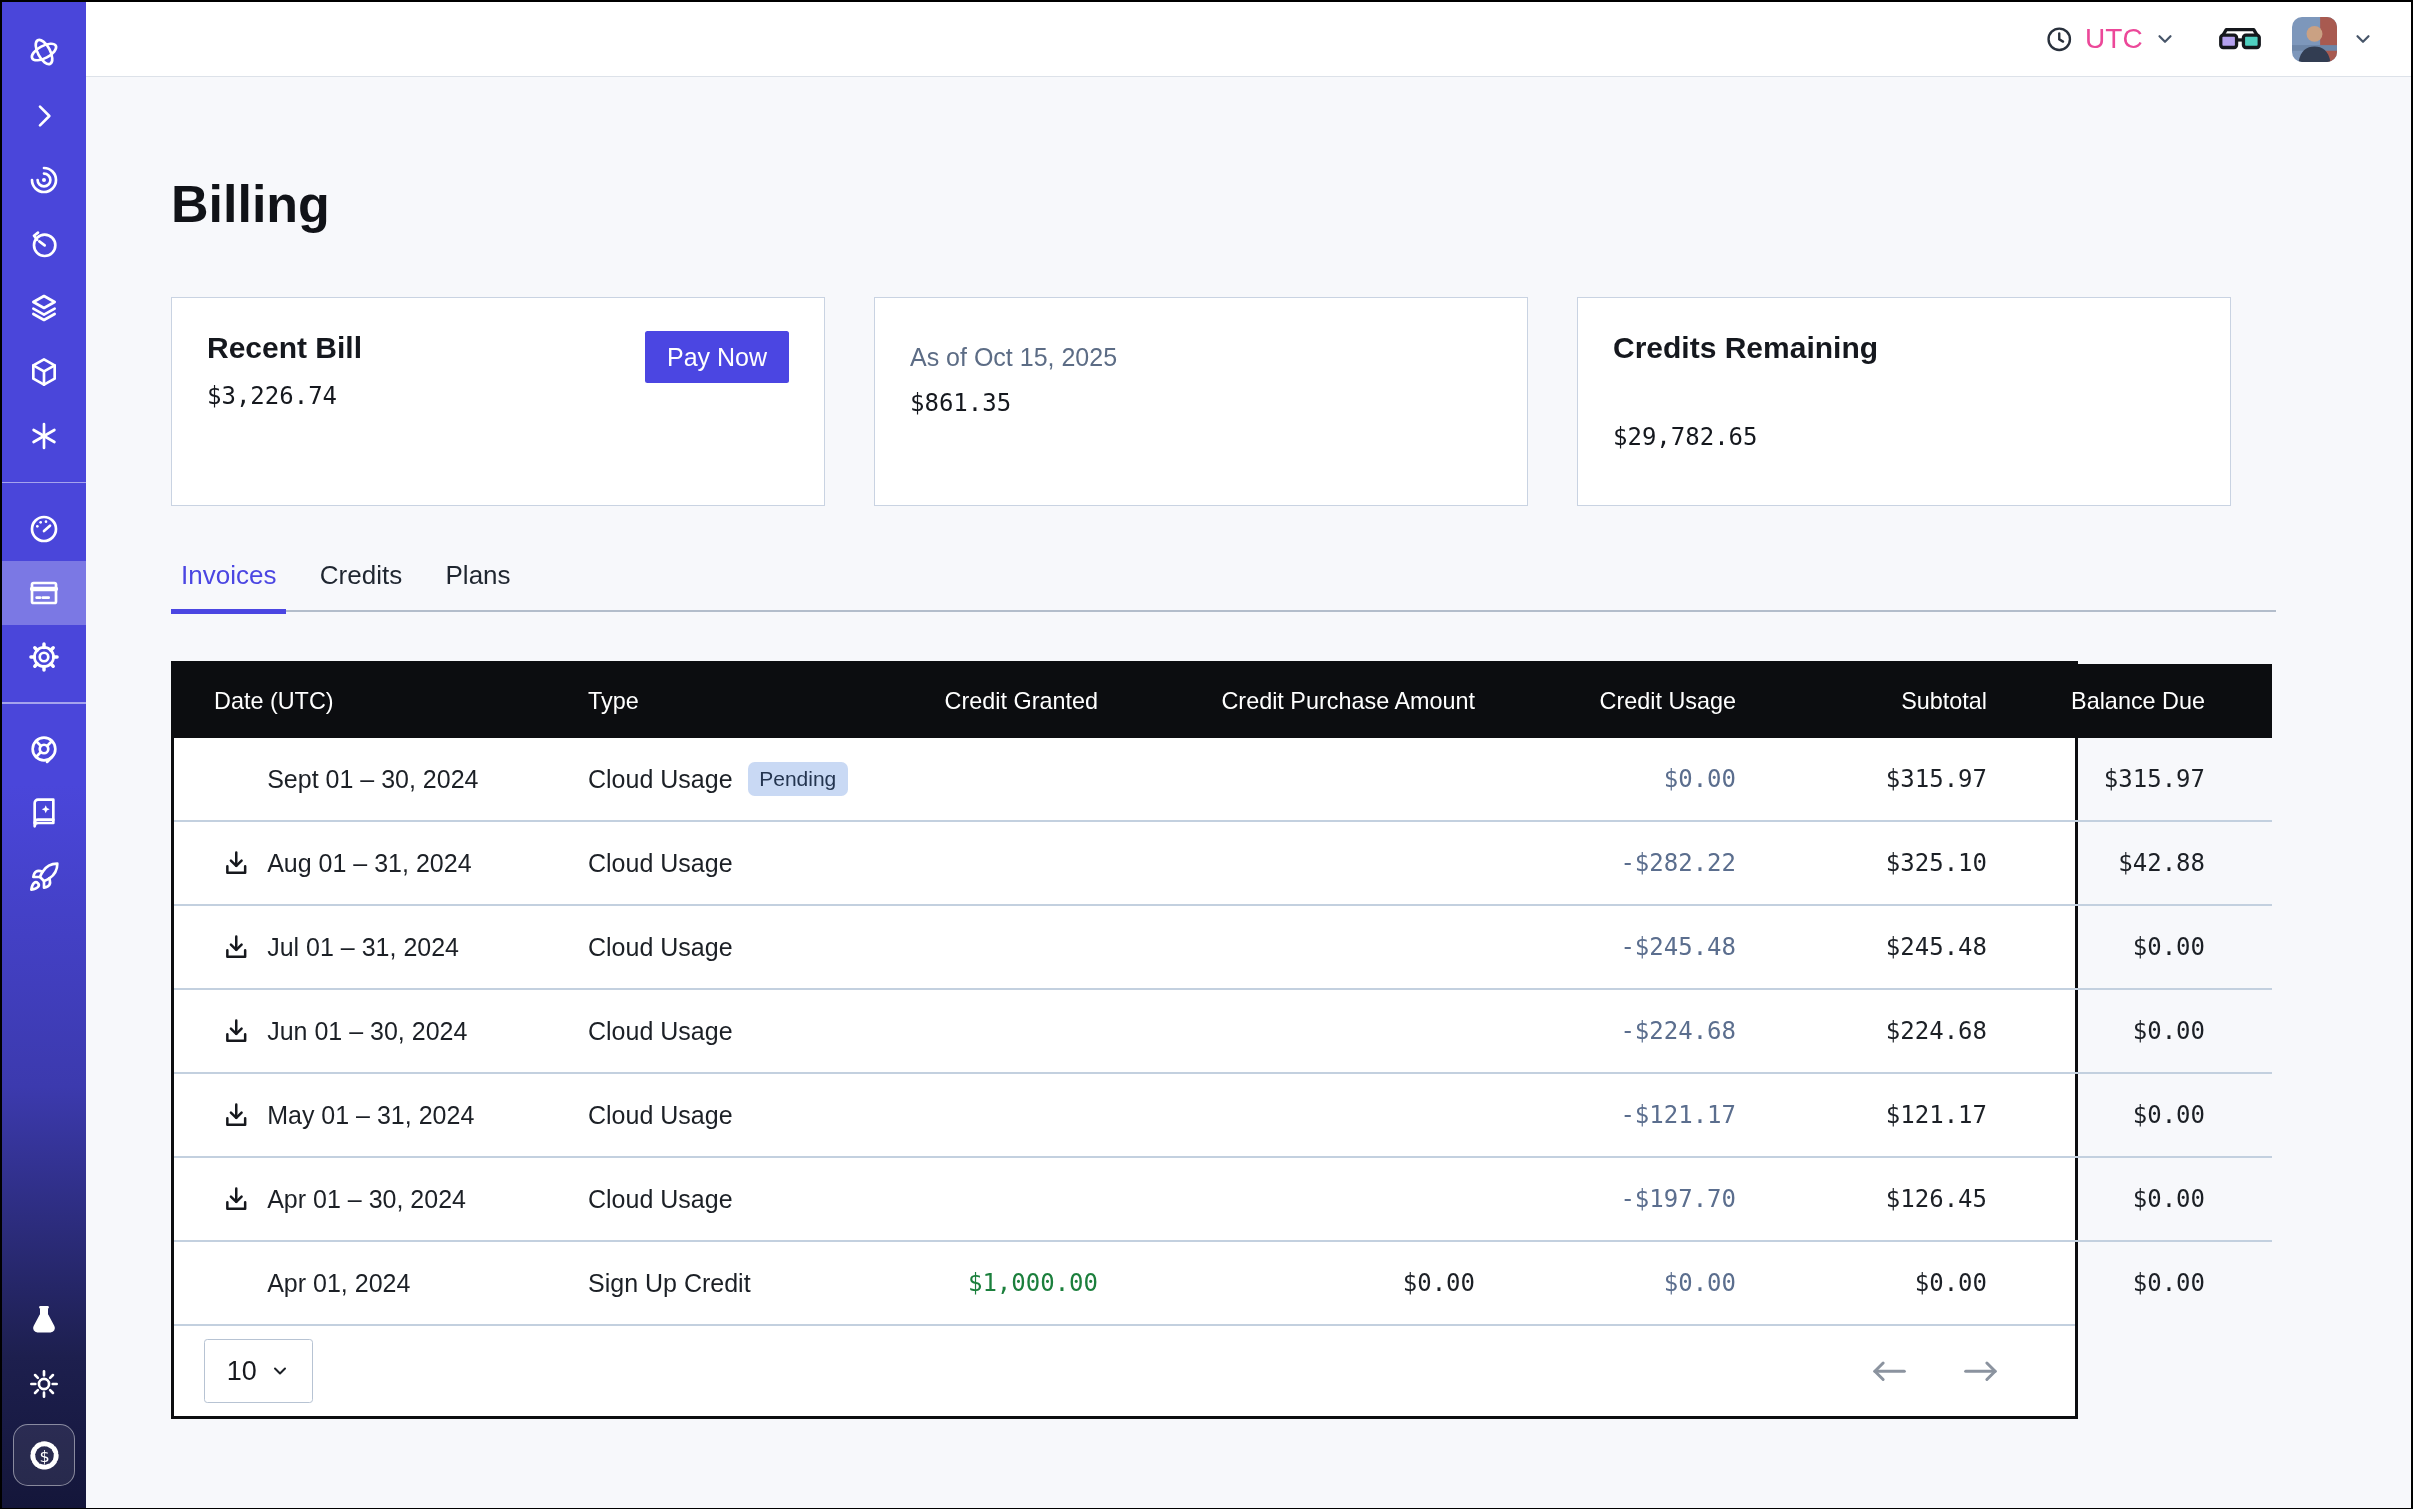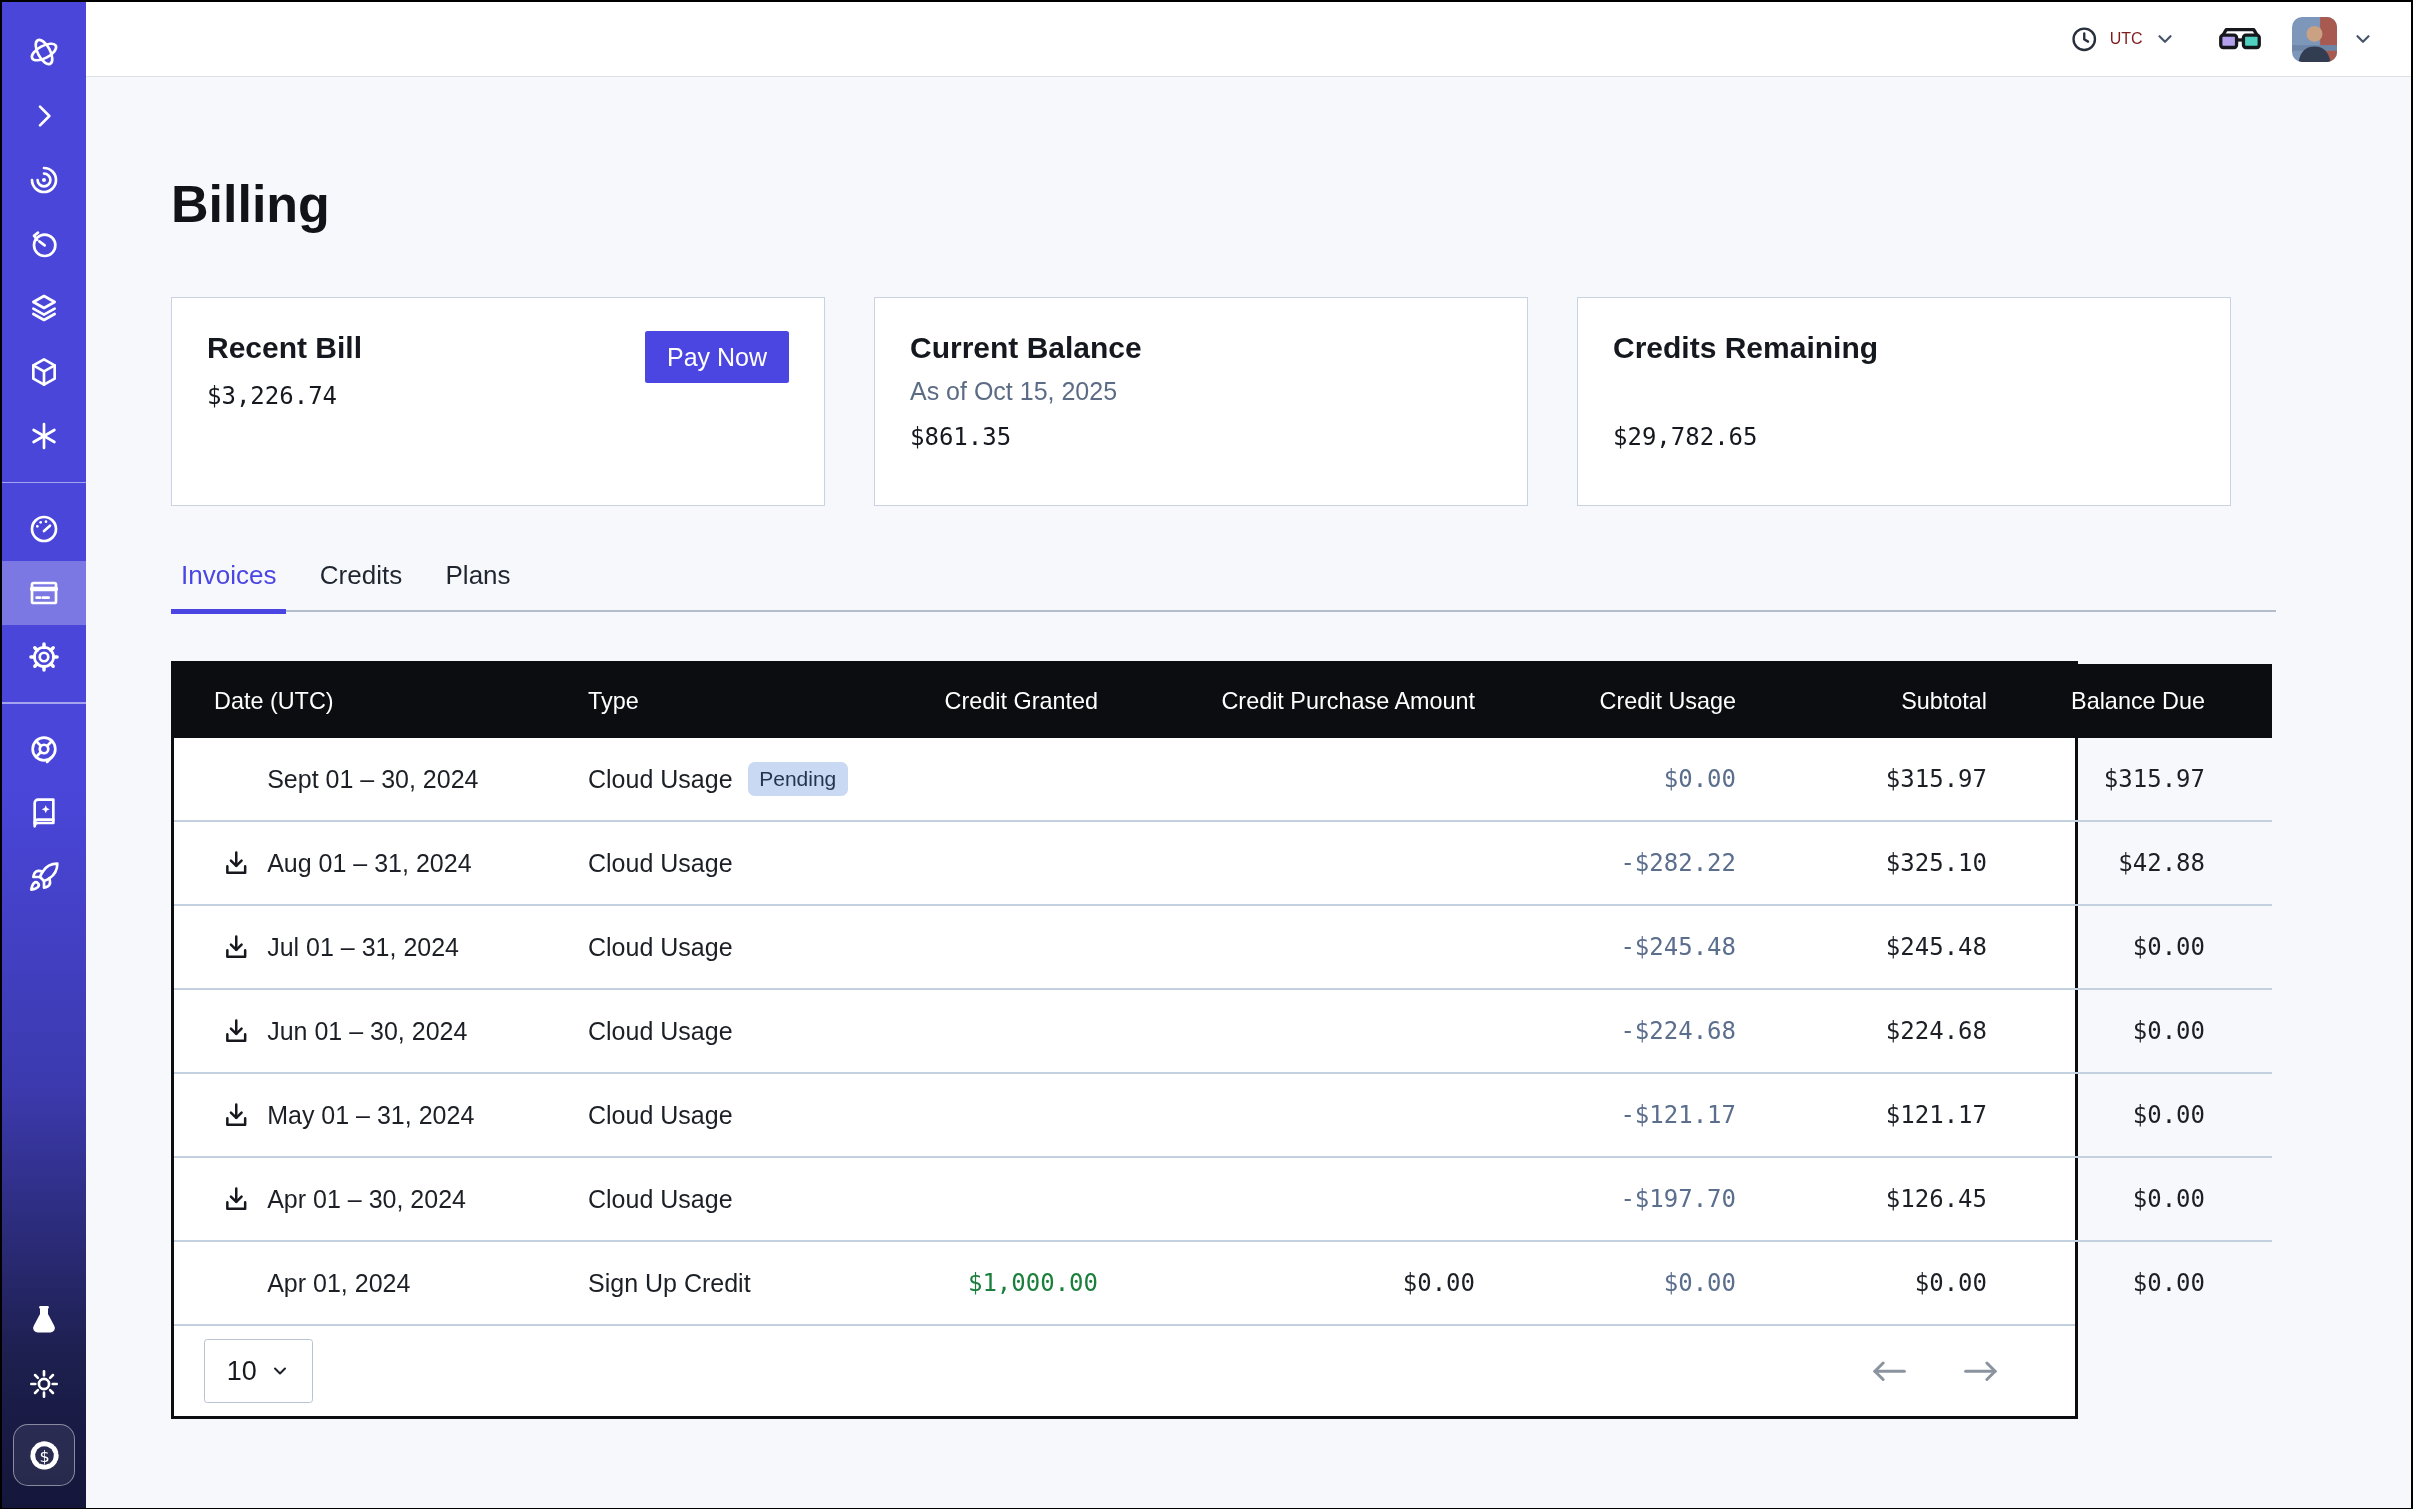--- a/index.html
+++ b/index.html
@@ -26,21 +26,21 @@
   }
   .sb-badge-btn svg{width:35px;height:35px;stroke:#fff;fill:none;stroke-width:2;stroke-linecap:round;}
   
   .topbar{
     position:absolute;left:84px;top:0;right:0;height:75px;background:#fff;
     border-bottom:1.7px solid #dde2e9;display:flex;align-items:center;justify-content:flex-end;
     padding-right:37px;box-sizing:border-box;gap:30px;
   }
   .tz-btn{display:flex;align-items:center;gap:11.7px;cursor:pointer;}
   .tz-btn svg.clock{width:28.5px;height:28.5px;stroke:#28303c;fill:none;stroke-width:2;stroke-linecap:round;}
-  .tz-label{font-size:16px;color:#7f1d1d;}
+  .tz-label{font-size:28px;color:#ec4899;}
   .chev{width:22px;height:22px;stroke:#475569;fill:none;stroke-width:2.4;stroke-linecap:round;stroke-linejoin:round;}
   .glasses-btn{cursor:pointer;display:flex;align-items:center;margin-left:11.7px;}
   .glasses-btn svg{width:44px;height:28.5px;}
   .account{display:flex;align-items:center;gap:15px;cursor:pointer;}
   .avatar{width:45px;height:45px;border-radius:10px;overflow:hidden;flex:0 0 auto;}
   .avatar svg{width:100%;height:100%;display:block;}
   
   .main{position:absolute;left:84px;top:77px;right:0;bottom:0;padding-left:85px;box-sizing:border-box;overflow:hidden;}
   .page-title{margin-top:99px;font-size:52px;font-weight:600;color:#111318;line-height:1;}
   
@@ -277,21 +277,20 @@
   <main class="main">
     <h1 class="page-title">Billing</h1>
 
     <div class="cards">
       <div class="card">
         <div class="card-title">Recent Bill</div>
         <div class="card-amount money">$3,226.74</div>
         <button class="pay-btn">Pay Now</button>
       </div>
       <div class="card">
-        <div class="card-title">Current Balance</div>
         <div class="card-sub">As of Oct 15, 2025</div>
         <div class="card-amount money">$861.35</div>
       </div>
       <div class="card">
         <div class="card-title">Credits Remaining</div>
         <div class="card-sub"></div>
         <div class="card-amount money">$29,782.65</div>
       </div>
     </div>
 

